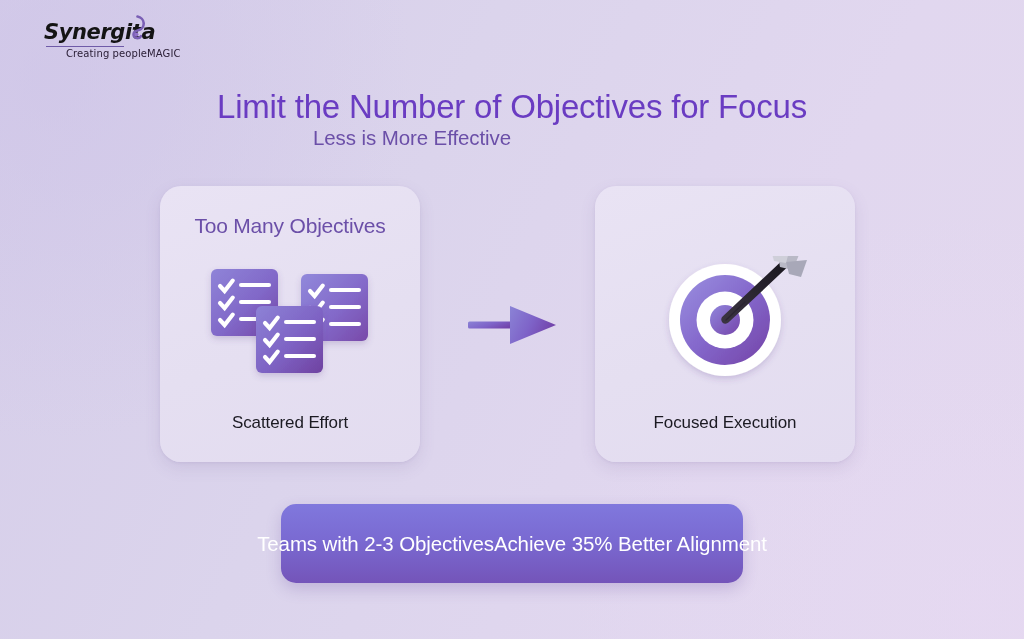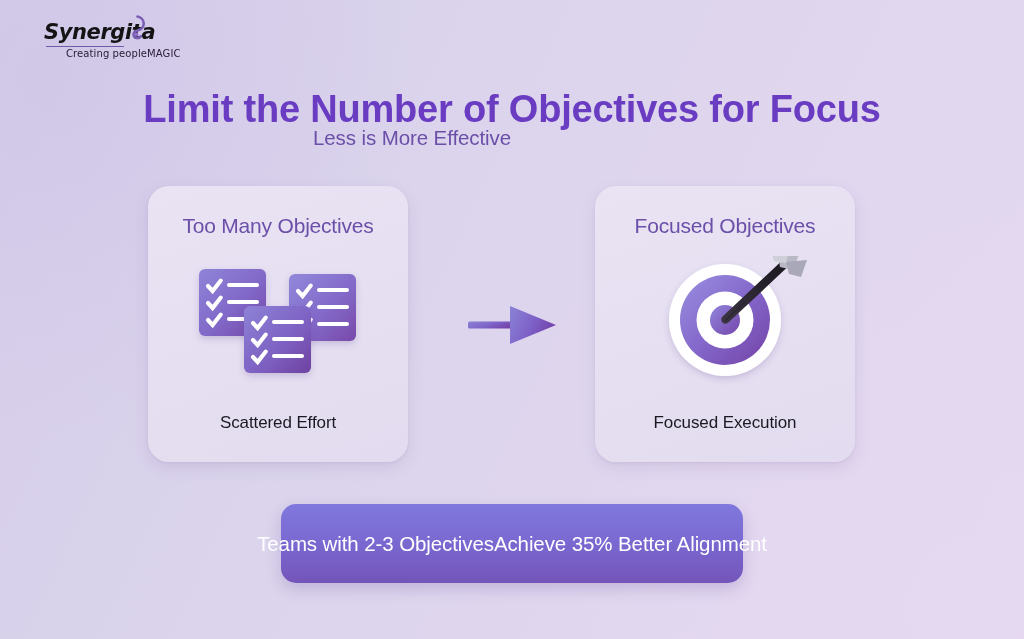--- a/index.html
+++ b/index.html
@@ -80,22 +80,22 @@
     white-space: nowrap;
   }
 
   
   #title {
     position: absolute;
     top: 88px;
     left: 0;
     width: 1024px;
     text-align: center;
-    font-size: 38px;
-    font-weight: bold;
+    font-size: 33px;
+    font-weight: normal;
     color: #6a3cc2;
     letter-spacing: -0.2px;
     z-index: 4;
   }
   #subtitle {
     position: absolute;
     top: 126px;
     left: 0;
     width: 824px;
     text-align: center;
@@ -110,21 +110,21 @@
     position: absolute;
     top: 186px;
     width: 260px;
     height: 276px;
     background: linear-gradient(160deg, #e9e3f4 0%, #e5dff1 55%, #e3dcf0 100%);
     border-radius: 21px;
     box-shadow: 0 6px 16px rgba(108, 84, 150, 0.13),
                 0 1px 3px rgba(108, 84, 150, 0.10);
     z-index: 3;
   }
-  #card-left  { left: 148px; }
+  #card-left  { left: 160px; }
   #card-right { left: 595px; }
 
   .card-title {
     position: absolute;
     top: 28px;
     left: 0;
     width: 100%;
     text-align: center;
     font-size: 21px;
     color: #6b4fa8;
@@ -285,21 +285,20 @@
           <stop offset="55%" stop-color="#7e63c8"></stop>
           <stop offset="100%" stop-color="#7344ab"></stop>
         </linearGradient>
       </defs>
       <rect x="2" y="18.5" width="48" height="7" rx="1.5" fill="url(#gArrow)"></rect>
       <path d="M44 3 L90 22 L44 41 Z" fill="url(#gArrow)"></path>
     </svg>
   </div>
 
   <div class="card" id="card-right">
-    <div class="card-title">Focused Objectives</div>
 
     <div class="card-art">
       <svg viewBox="0 0 260 145" width="260" height="145" aria-hidden="true">
         <defs>
           <linearGradient id="gRing" x1="0" y1="0" x2="1" y2="1">
             <stop offset="0%" stop-color="#9a90e0"></stop>
             <stop offset="50%" stop-color="#8467cb"></stop>
             <stop offset="100%" stop-color="#7342a6"></stop>
           </linearGradient>
           <linearGradient id="gBull" x1="0" y1="0" x2="1" y2="1">

